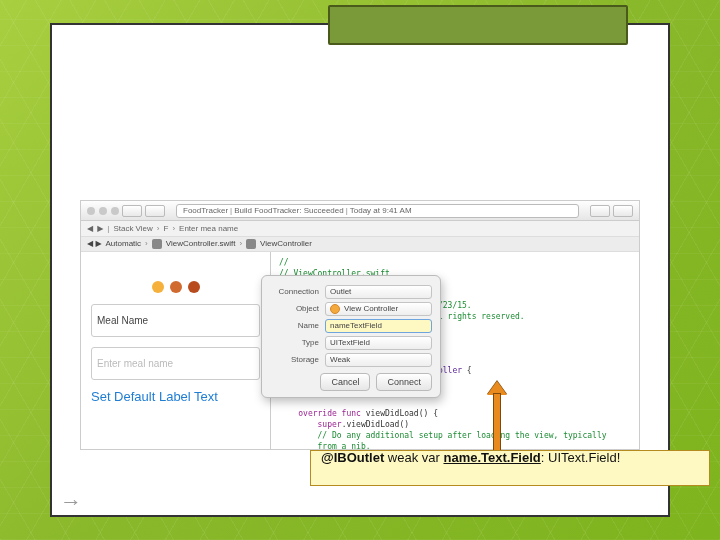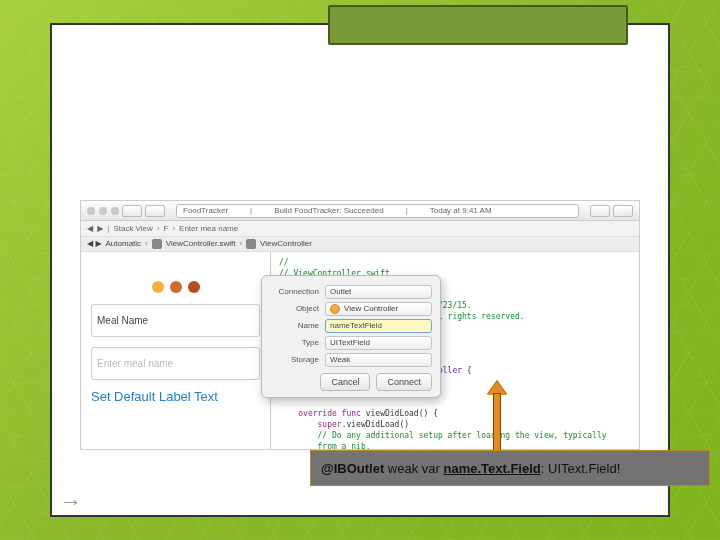--- a/index.html
+++ b/index.html
@@ -25,21 +25,21 @@
 
   
   .row1 { height:20px; background:linear-gradient(#fefefe,#e6e6e6); display:flex; align-items:center; gap:3px;
           padding:0 6px; border-bottom:1px solid #ccc; font-size:8px; }
   .dots { display:flex; gap:4px; }
   .dots span { width:8px; height:8px; border-radius:50%; background:#c9c9c9; }
   .tbbtn { width:20px; height:12px; border:1px solid #bbb; border-radius:2px;
            background:linear-gradient(#fff,#e9e9e9); }
   .status { flex:1; height:14px; margin:0 8px; border:1px solid #bbb; border-radius:3px;
             background:#fff; display:flex; align-items:center; font-size:8px; color:#666;
-            padding:0 6px; gap:22px; }
+            padding:0 6px; gap:2px; }
 
   
   .row2 { height:16px; display:flex; align-items:center; gap:4px; border-bottom:1px solid #ddd;
           padding:0 6px; font-size:8px; color:#666; background:#f2f2f2; }
   .mk { color:#888; }
   .row2b { height:15px; display:flex; border-bottom:1px solid #ddd; background:#ececec; font-size:8px; }
   .pane { flex:1; display:flex; align-items:center; padding:0 6px; gap:4px; }
   .paneicon { width:10px; height:10px; border-radius:2px; background:#888; }
 
   .body { display:flex; height:calc(100% - 51px); }
@@ -78,22 +78,22 @@
   .ty { color:#5c2699; }
   .imp { color:#9b2393; }
 
   .arrow { position:absolute; left:435px; top:356px; width:20px; height:72px; z-index:20; }
   .arrow .shaft { position:absolute; left:6px; top:12px; width:8px; height:60px; background:#e88a1e;
                   border:1px solid #7d4a0e; }
   .arrow .head { position:absolute; top:0; left:0; width:0; height:0; border-left:10px solid transparent;
                  border-right:10px solid transparent; border-bottom:14px solid #e88a1e;
                  filter:drop-shadow(0 -1px 0 #7d4a0e); }
 
-  .callout { position:absolute; left:258px; top:425px; width:400px; height:36px; background:#737373;
-             border:1px solid #b58a1e; display:flex; align-items:center; padding:0 10px;
+  .callout { position:absolute; left:258px; top:425px; width:400px; height:36px; background:#fef9c3;
+             border:1px solid #b58a1e; display:flex; align-items:flex-start; padding:0 10px;
              font:13px/1 Arial,sans-serif; color:#111; z-index:20; }
   .callout b { font-weight:700; }
   .callout u { text-decoration:underline; }
 
   .backarrow { position:absolute; left:60px; bottom:28px; font-size:22px; color:#999; }
 </style>
 </head>
 <body>
 
 <div class="bg"></div>

